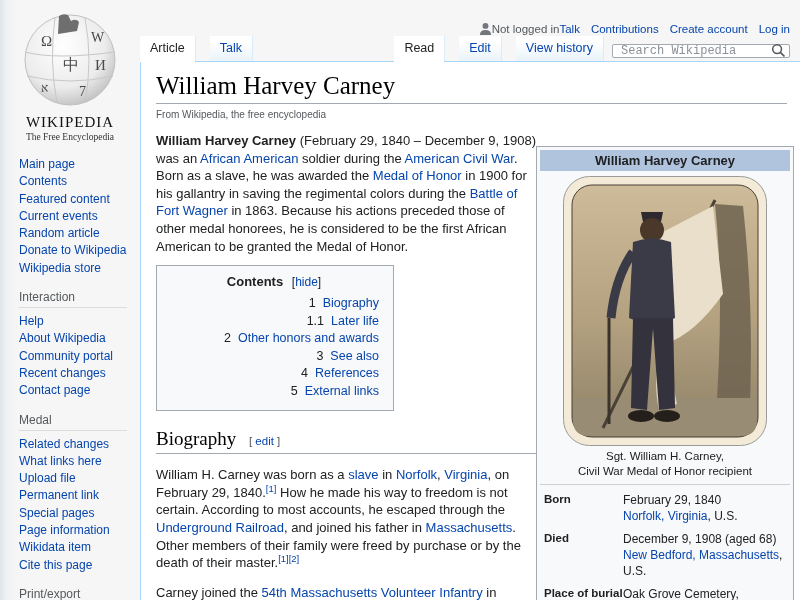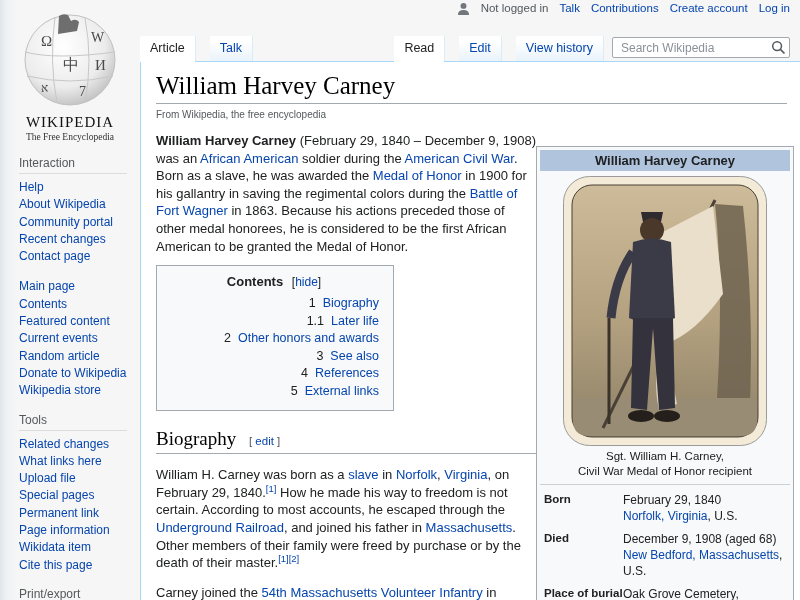--- a/index.html
+++ b/index.html
@@ -2,22 +2,22 @@
 <html style="--link-blue: #0645ad; --content-border: #a7d7f9; --infobox-header: #b0c4de; --bg-page: #f6f6f6;"><head>
 <meta charset="utf-8">
 <style>
   * { box-sizing: border-box; margin: 0; padding: 0; }
   html,body { width:800px; height:600px; }
   body { font-family: "Liberation Sans", sans-serif; color:#202122; }
   #screen { position:relative; width:800px; height:600px; overflow:hidden;
             background: linear-gradient(to right, #dfe5eb 0px, #eef1f4 6px, var(--bg-page,#f6f6f6) 18px); }
 
   
-  #personal-bar { position:absolute; top:2px; right:10px; font-size:11.5px; color:#54595d;
-                  display:flex; gap:11px; }
+  #personal-bar { position:absolute; top:22px; right:10px; font-size:11.5px; color:#54595d;
+                  display:flex; align-items:center; }
   #personal-bar .plink { color:var(--link-blue,#0645ad); cursor:pointer; text-decoration:none; }
   #personal-bar svg { display:block; }
 
   
   #sidebar { position:absolute; left:0; top:0; width:140px; height:600px; padding:8px 0 0 0; }
   #logo { width:140px; text-align:center; }
   #logo .wordmark { font-family:"Liberation Serif", serif; font-size:15px; letter-spacing:1px; color:#111; margin-top:2px; }
   #logo .tagline  { font-family:"Liberation Serif", serif; font-size:9.5px; color:#333; margin-top:1px; }
   #sidebar-nav { padding-left:19px; margin-top:14px; }
   .portal { margin-bottom:13px; }
@@ -31,23 +31,23 @@
   #tabs-bar { position:absolute; left:140px; top:37px; width:660px; height:25px;
               display:flex; align-items:flex-end; border-bottom:1px solid var(--content-border,#a7d7f9); }
   .tab-group { display:flex; height:25px;gap:14px; }
   .tab { font-size:12.5px; padding:5px 10px 6px 10px; color:var(--link-blue,#0645ad); cursor:pointer;
          background:linear-gradient(to bottom,#ffffff 20%, #e9f3fa 100%);
          border-right:1px solid #d9ecf8; white-space:nowrap; }
   .tab.active { background:#fff; color:#222; position:relative; }
   .tab.active::after { content:""; position:absolute; left:0; right:0; bottom:-1px; height:1px; background:#fff; }
   #tabs-spacer { flex:1; }
   #search-wrap { position:relative; margin:0 10px 3px 8px; }
-  #search-input { width:178px; height:21px; border:1px solid #a2a9b1; border-radius:2px;
+  #search-input { width:178px; height:14px; border:1px solid #a2a9b1; border-radius:2px;
                   font-size:12px; padding:2px 26px 2px 8px; color:#202122; background:#fff;
-                  font-family:Liberation Sans, sans-serif; }
+                  font-family:Liberation Mono, monospace; }
   #search-input::placeholder { color:#8a9199; }
   #search-btn { position:absolute; right:4px; top:3px; cursor:pointer; }
 
   
   #content { position:absolute; left:140px; top:62px; width:660px; height:538px;
              background:#fff; border-left:1px solid var(--content-border,#a7d7f9);
              padding:9px 13px 0 15px; }
   #page-title { font-family:"Liberation Serif", serif; font-weight:normal; font-size:25px; line-height:29px;
                 color:#000; border-bottom:1px solid #a2a9b1; padding-bottom:3px; }
   #site-sub { font-size:10px; color:#54595d; margin-top:5px; }
@@ -126,48 +126,48 @@
         <text x="76" y="62" font-family="Liberation Serif, serif" font-size="15" fill="#4a4a4a">И</text>
         <text x="44" y="62" font-family="Liberation Serif, serif" font-size="16" fill="#4a4a4a">中</text>
         <text x="60" y="88" font-family="Liberation Serif, serif" font-size="14" fill="#4a4a4a">7</text>
         <text x="22" y="84" font-family="Liberation Serif, serif" font-size="12" fill="#4a4a4a">א</text>
       </svg>
       <div class="wordmark">WIKIPEDIA</div>
       <div class="tagline">The Free Encyclopedia</div>
     </div>
     <div id="sidebar-nav">
         <div class="portal">
-          <div class="portal-h">Interaction</div>
-          <ul>
-            <li><a>Help</a></li>
-            <li><a>About Wikipedia</a></li>
-            <li><a>Community portal</a></li>
-            <li><a>Recent changes</a></li>
-            <li><a>Contact page</a></li>
-          </ul>
-        </div>
-        <div class="portal">
           <ul>
             <li><a>Main page</a></li>
             <li><a>Contents</a></li>
             <li><a>Featured content</a></li>
             <li><a>Current events</a></li>
             <li><a>Random article</a></li>
             <li><a>Donate to Wikipedia</a></li>
             <li><a>Wikipedia store</a></li>
           </ul>
         </div>
         <div class="portal">
-          <div class="portal-h">Tools</div>
+          <div class="portal-h">Interaction</div>
+          <ul>
+            <li><a>Help</a></li>
+            <li><a>About Wikipedia</a></li>
+            <li><a>Community portal</a></li>
+            <li><a>Recent changes</a></li>
+            <li><a>Contact page</a></li>
+          </ul>
+        </div>
+        <div class="portal">
+          <div class="portal-h">Medal</div>
           <ul>
             <li><a>Related changes</a></li>
             <li><a>What links here</a></li>
             <li><a>Upload file</a></li>
+            <li><a>Permanent link</a></li>
             <li><a>Special pages</a></li>
-            <li><a>Permanent link</a></li>
             <li><a>Page information</a></li>
             <li><a>Wikidata item</a></li>
             <li><a>Cite this page</a></li>
           </ul>
         </div>
         <div class="portal">
           <div class="portal-h">Print/export</div>
         </div>
       </div>
   </div>

